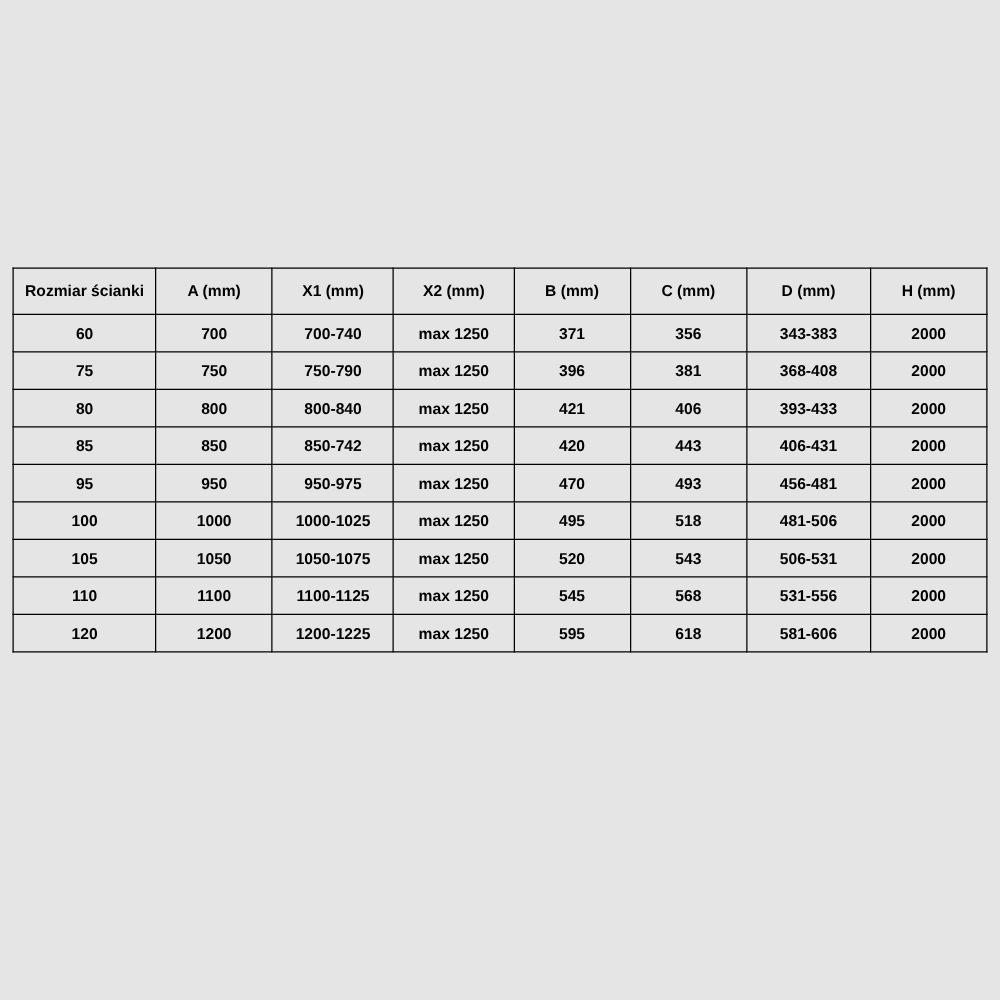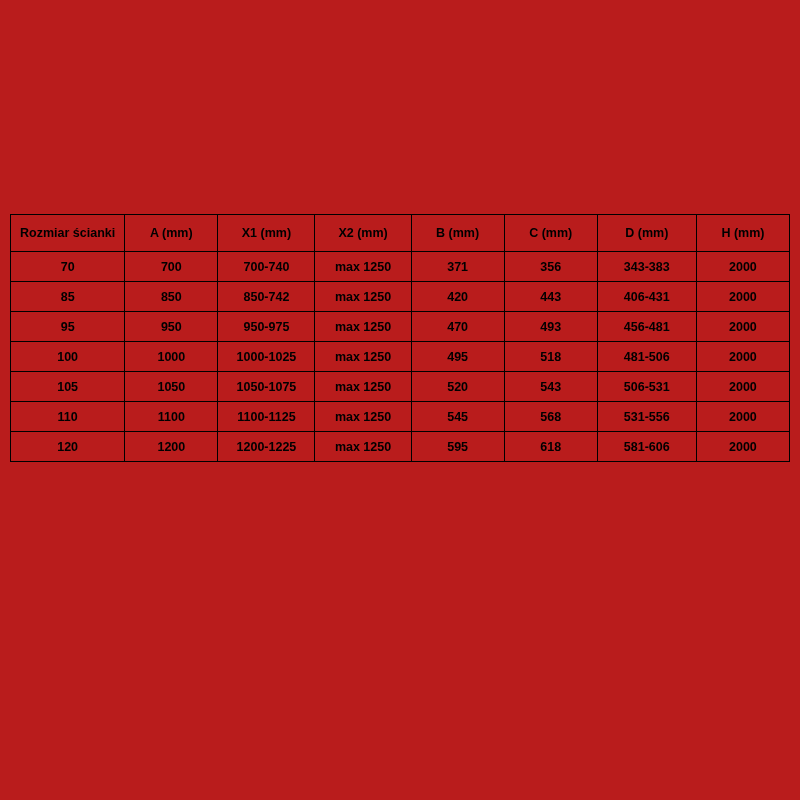--- a/index.html
+++ b/index.html
@@ -7,21 +7,21 @@
     padding: 0;
     background: #ffffff;
     width: 800px;
     height: 800px;
     font-family: "Liberation Sans", sans-serif;
   }
   #page {
     position: relative;
     width: 800px;
     height: 800px;
-    background: #b91c1c;
+    background: #e5e5e5;
     overflow: hidden;
   }
   #spec-table-wrap {
     position: absolute;
     left: 10px;
     top: 214px;
     width: 780px;
   }
   table.spec-table {
     border-collapse: collapse;
@@ -77,27 +77,47 @@
           <th>X1 (mm)</th>
           <th>X2 (mm)</th>
           <th>B (mm)</th>
           <th>C (mm)</th>
           <th>D (mm)</th>
           <th>H (mm)</th>
         </tr>
       </thead>
       <tbody>
         <tr>
-          <td>70</td>
+          <td>60</td>
           <td>700</td>
           <td>700-740</td>
           <td>max 1250</td>
           <td>371</td>
           <td>356</td>
           <td>343-383</td>
+          <td>2000</td>
+        </tr>
+        <tr>
+          <td>75</td>
+          <td>750</td>
+          <td>750-790</td>
+          <td>max 1250</td>
+          <td>396</td>
+          <td>381</td>
+          <td>368-408</td>
+          <td>2000</td>
+        </tr>
+        <tr>
+          <td>80</td>
+          <td>800</td>
+          <td>800-840</td>
+          <td>max 1250</td>
+          <td>421</td>
+          <td>406</td>
+          <td>393-433</td>
           <td>2000</td>
         </tr>
         <tr>
           <td>85</td>
           <td>850</td>
           <td>850-742</td>
           <td>max 1250</td>
           <td>420</td>
           <td>443</td>
           <td>406-431</td>

